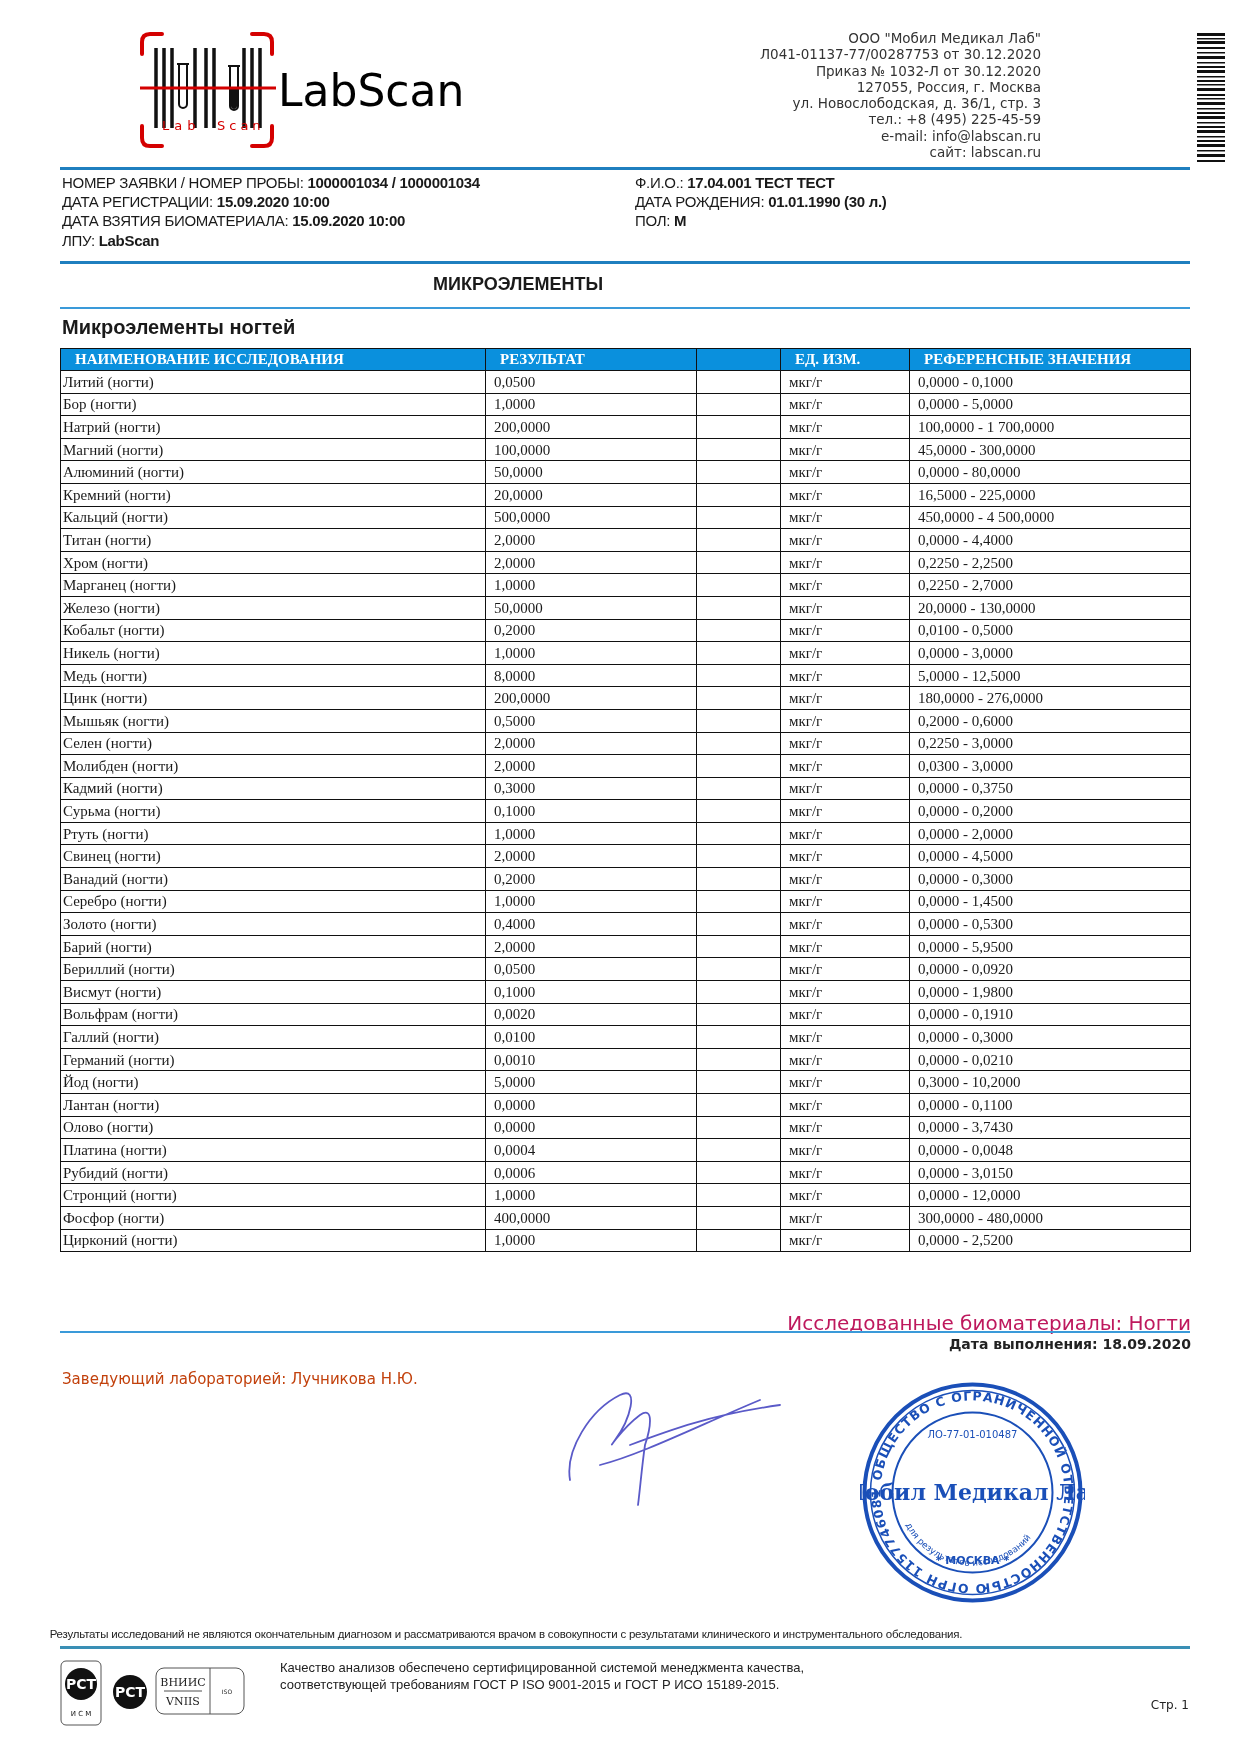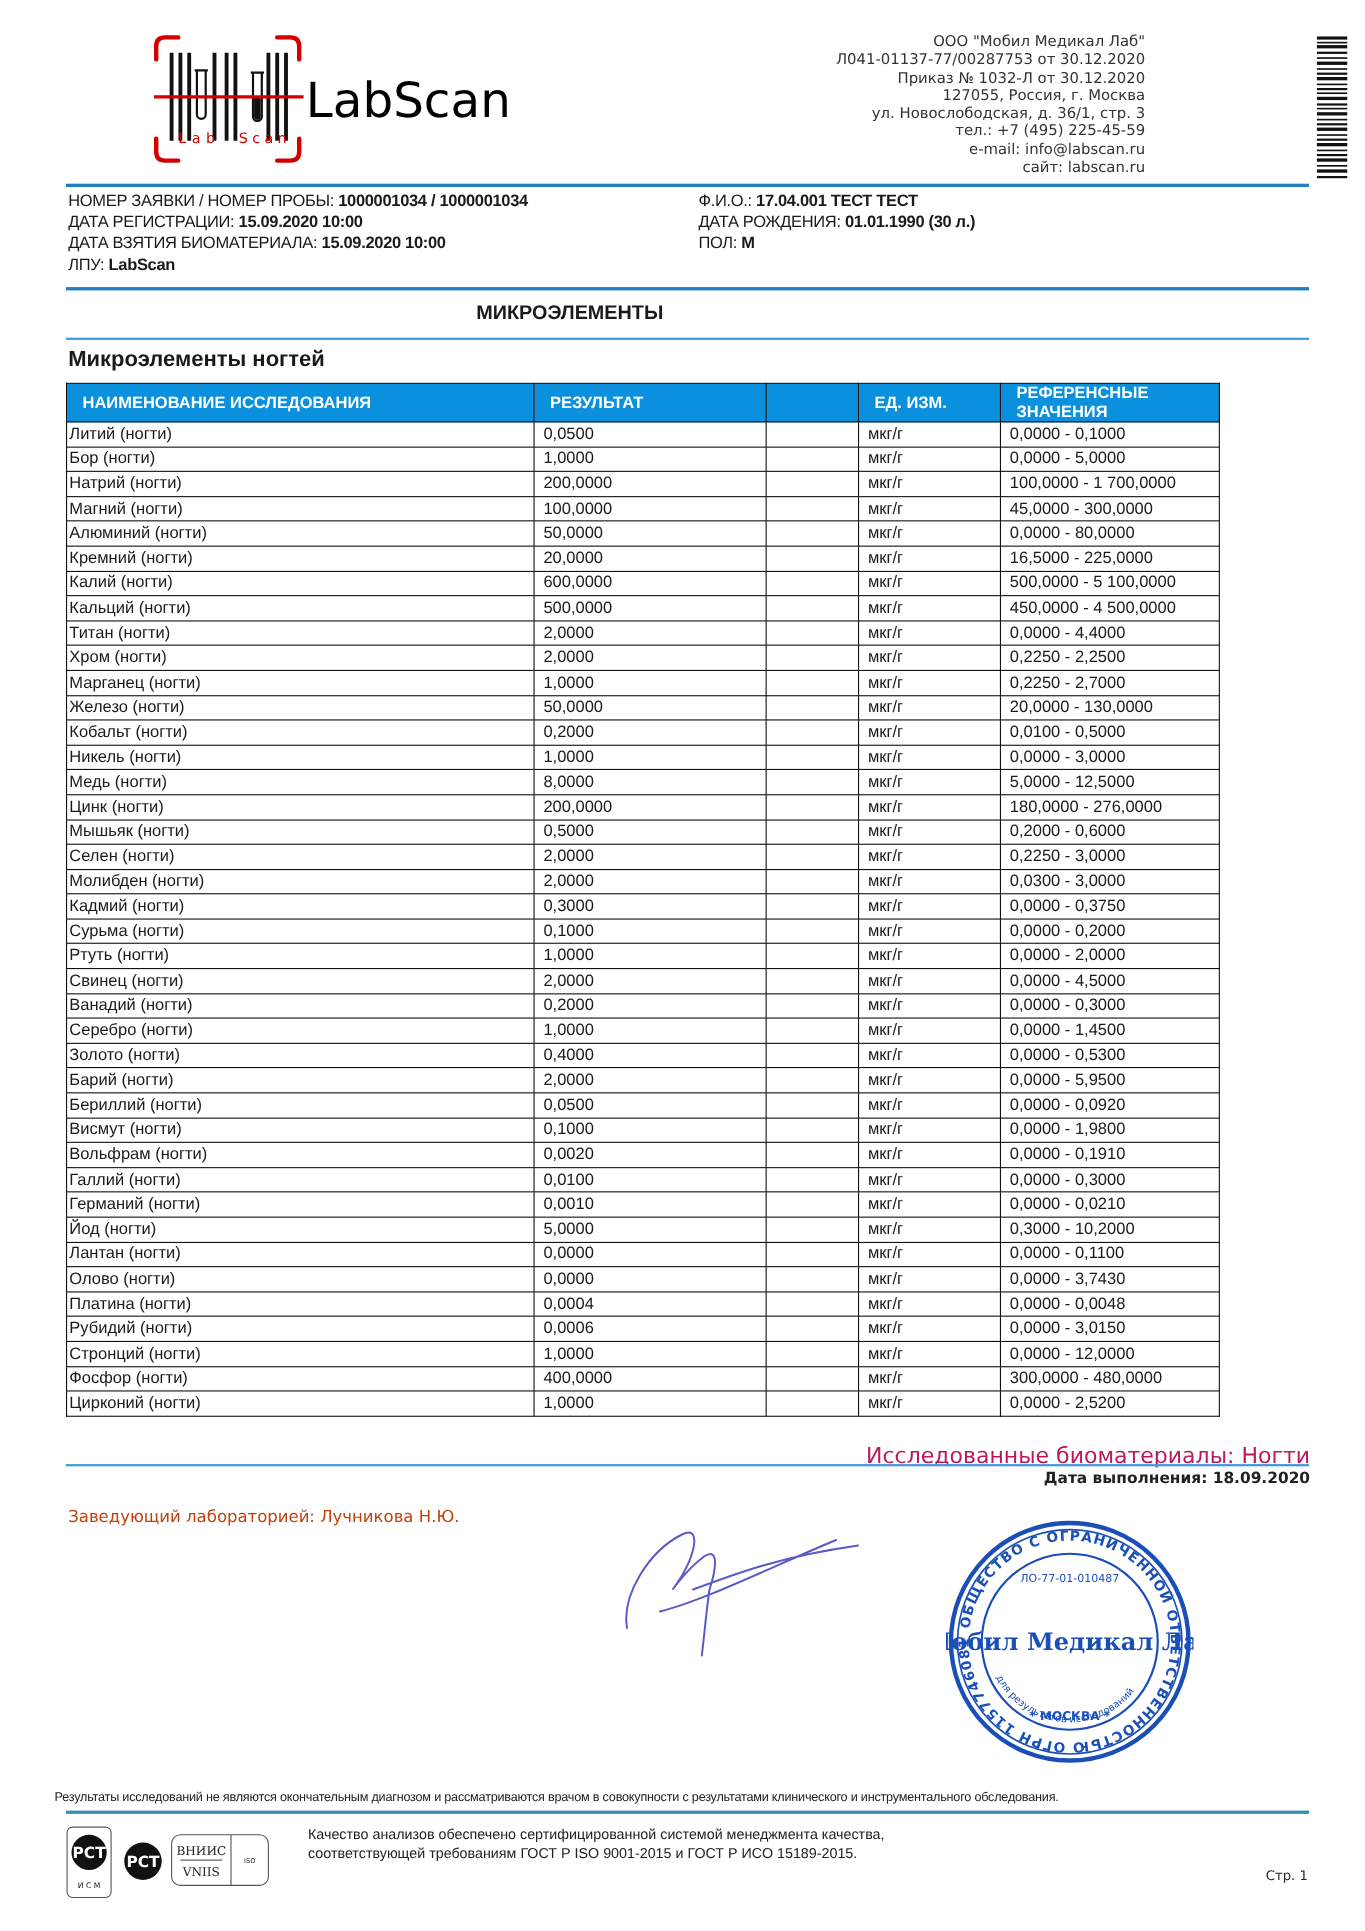--- a/index.html
+++ b/index.html
@@ -17,21 +17,21 @@
   .blue-line { position:absolute; left:60px; width:1130px; background:#1f7fbf; }
   .blue-thin { position:absolute; left:60px; width:1130px; height:2px; background:#3a9ad9; }
 
   
   .info { position:absolute; font-size:15px; line-height:19px; white-space:nowrap; font-family:"Liberation Sans", sans-serif; letter-spacing:-0.3px; }
   .info b { font-weight:bold; }
 
   #main-title { left:0; width:1036px; top:274px; text-align:center; font-size:18px; font-weight:bold; font-family:"Liberation Sans", sans-serif; }
   #section-title { left:62px; top:316px; font-size:20px; font-weight:bold; font-family:"Liberation Sans", sans-serif; }
 
-  table#results { position:absolute; left:60px; top:348px; width:1049px; border-collapse:collapse; font-family:Liberation Sans, sans-serif; font-size:15px; }
+  table#results { position:absolute; left:60px; top:348px; width:1131px; border-collapse:collapse; font-family:Liberation Serif, serif; font-size:15px; }
   #results th { background:#0a90dd; color:#fff; text-align:left; font-weight:bold; height:21px; padding:0 0 0 14px; border:1.5px solid #111; font-size:15px; }
   #results td { height:21.6px; padding:0 0 0 8px; border:1.5px solid #111; line-height:20px; }
   #results td.c-name { padding-left:2px; }
 
   #biomat { right:50px; top:1311px; font-size:20px; color:#be185d; }
   #done-date { right:50px; top:1336px; font-size:14px; color:#222;font-weight:bold; }
   #head-lab { left:62px; top:1370px; font-size:15px; color:#c2410c; }
 
   #disclaimer { left:0; width:1012px; top:1628px; text-align:center; font-size:11.5px; color:#222; font-family:"Liberation Sans", sans-serif; letter-spacing:-0.2px; }
   #quality { left:280px; top:1659px; font-size:13px; line-height:17px; color:#222; font-family:"Liberation Sans", sans-serif; }
@@ -71,21 +71,21 @@
   <text x="89" y="100" font-size="13" fill="#d40000" letter-spacing="4">Scan</text>
   <text x="150" y="76" class="logo-text">LabScan</text>
 </svg>
 
 <div id="company" class="abs">
   <div>ООО "Мобил Медикал Лаб"</div>
   <div>Л041-01137-77/00287753 от 30.12.2020</div>
   <div>Приказ № 1032-Л от 30.12.2020</div>
   <div>127055, Россия, г. Москва</div>
   <div>ул. Новослободская, д. 36/1, стр. 3</div>
-  <div>тел.: +7 (495) 225-45-59</div>
+  <div>тел.: +8 (495) 225-45-59</div>
   <div>e-mail: info@labscan.ru</div>
   <div>сайт: labscan.ru</div>
 </div>
 <svg id="barcode" class="abs" viewBox="0 0 28 130">
   <g fill="#111">
     <rect x="0" y="0" width="28" height="3"></rect>
       <rect x="0" y="5" width="28" height="1.5"></rect>
       <rect x="0" y="8" width="28" height="3"></rect>
     <rect x="0" y="14" width="28" height="2"></rect>
       <rect x="0" y="19" width="28" height="1.5"></rect>
@@ -206,27 +206,20 @@
         <td>0,0000 - 80,0000</td>
       </tr>
       <tr>
         <td class="c-name">Кремний (ногти)</td>
         <td>20,0000</td>
         <td></td>
         <td>мкг/г</td>
         <td>16,5000 - 225,0000</td>
       </tr>
       <tr>
-        <td class="c-name">Калий (ногти)</td>
-        <td>600,0000</td>
-        <td></td>
-        <td>мкг/г</td>
-        <td>500,0000 - 5 100,0000</td>
-      </tr>
-      <tr>
         <td class="c-name">Кальций (ногти)</td>
         <td>500,0000</td>
         <td></td>
         <td>мкг/г</td>
         <td>450,0000 - 4 500,0000</td>
       </tr>
       <tr>
         <td class="c-name">Титан (ногти)</td>
         <td>2,0000</td>
         <td></td>

